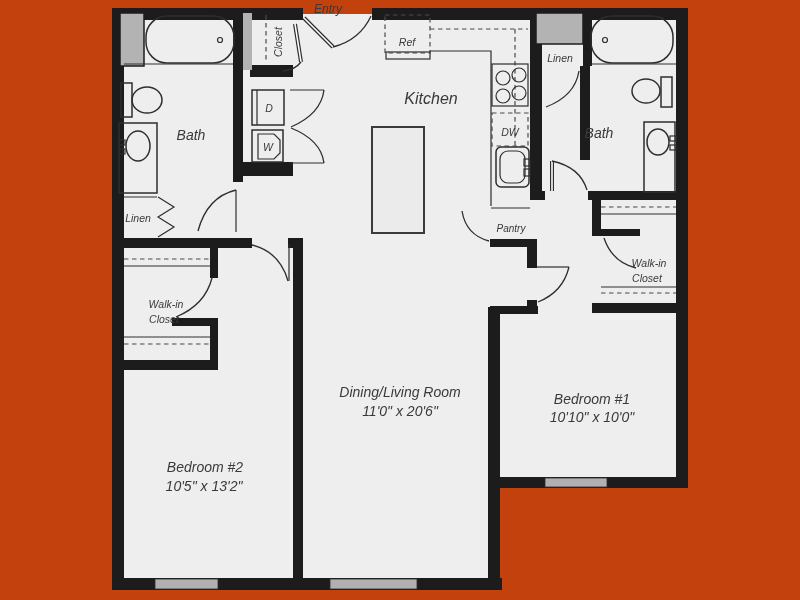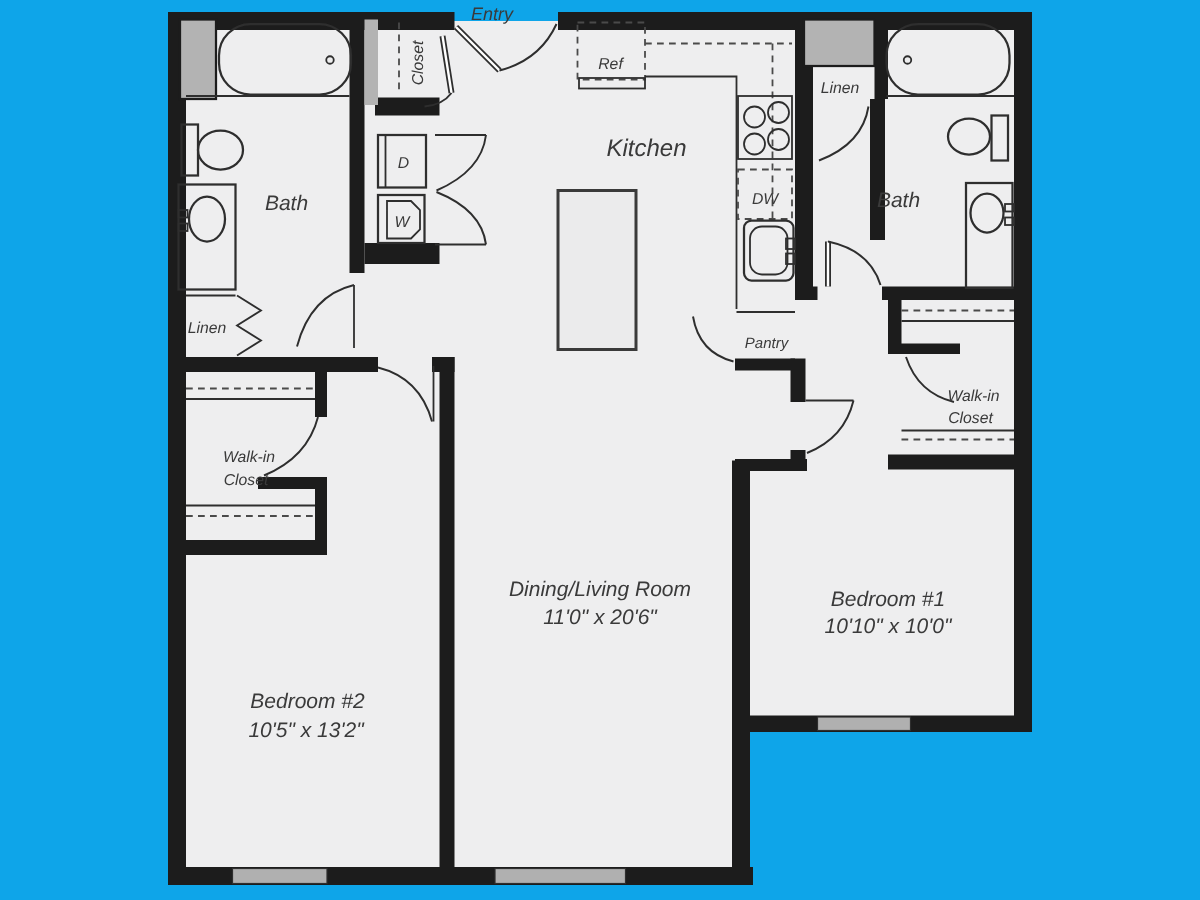--- a/index.html
+++ b/index.html
@@ -1,16 +1,16 @@
 <!DOCTYPE html>
 <html><head>
 <meta charset="utf-8">
 <style>
   html,body{margin:0;padding:0;background:#fff;}
-  .stage{width:800px;height:600px;position:relative;background:#0ea5e9;overflow:hidden;text-align:center;}
+  .stage{width:800px;height:600px;position:relative;background:#c2410c;overflow:hidden;text-align:center;}
   svg{display:block;}
   text{font-family:"Liberation Sans", sans-serif;font-style:italic;fill:#3a3a3a;}
   .lbl-lg{font-size:14px;}
   .lbl-xl{font-size:16px;}
   .lbl-md{font-size:12px;}
   .lbl-sm{font-size:10.5px;}
   .lbl-xs{font-size:10px;}
   .wall{fill:#1c1c1c;stroke:none;}
   .fixture{fill:none;stroke:#2e2e2e;stroke-width:1.5;}
   .fixture-thin{fill:none;stroke:#2e2e2e;stroke-width:1.2;}

